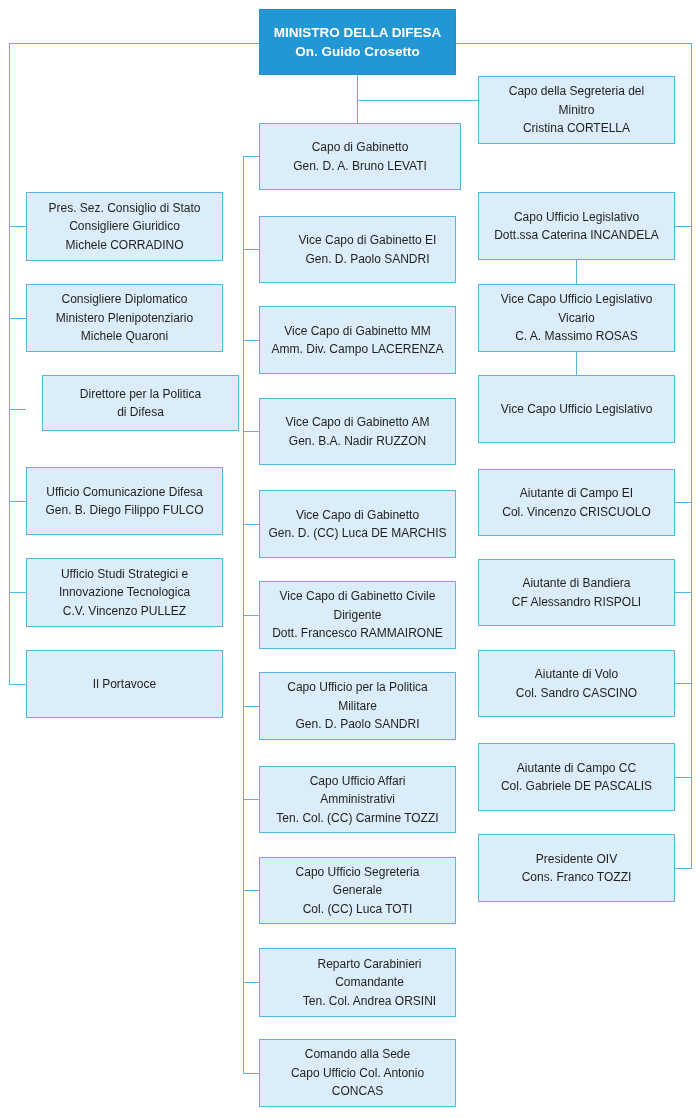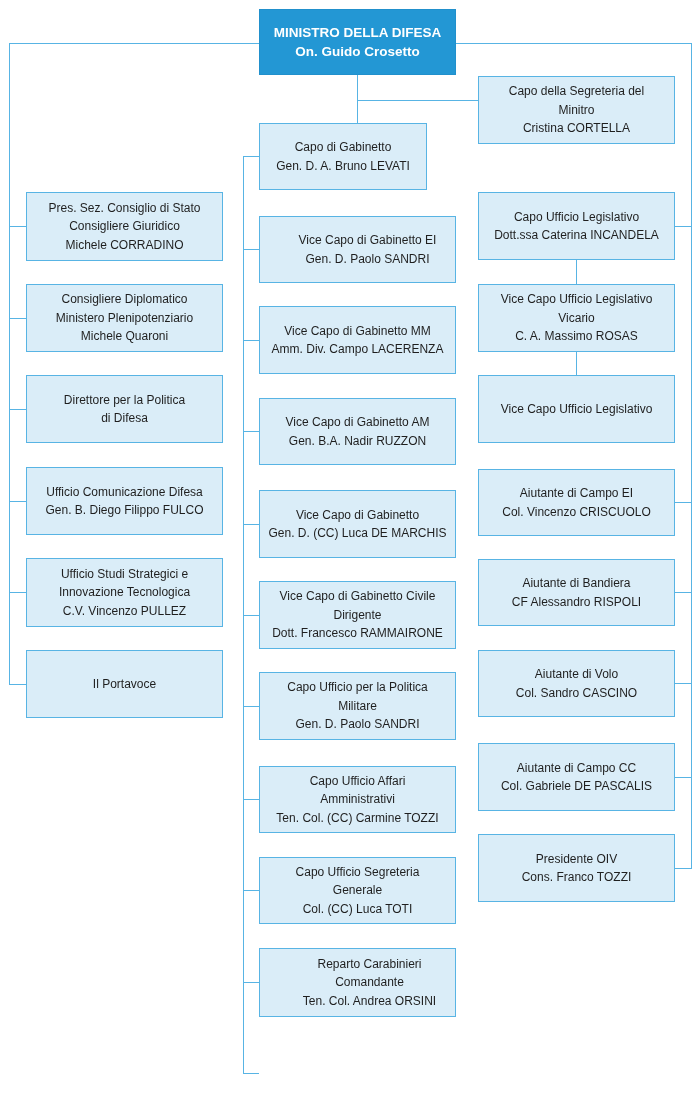--- a/index.html
+++ b/index.html
@@ -72,38 +72,38 @@
   <div class="node" style="left:26px;top:192px;width:197px;height:69px;">
     <span class="txt">Pres. Sez. Consiglio di Stato
 Consigliere Giuridico
 Michele CORRADINO</span>
   </div>
   <div class="node" style="left:26px;top:284px;width:197px;height:68px;">
     <span class="txt">Consigliere Diplomatico
 Ministero Plenipotenziario
 Michele Quaroni</span>
   </div>
-  <div class="node" style="left:26px;top:375px;width:197px;height:68px;">
+  <div class="node" style="left:42px;top:375px;width:197px;height:56px;">
     <span class="txt">Direttore per la Politica
 di Difesa</span>
   </div>
   <div class="node" style="left:26px;top:467px;width:197px;height:68px;">
     <span class="txt">Ufficio Comunicazione Difesa
 Gen. B. Diego Filippo FULCO</span>
   </div>
   <div class="node" style="left:26px;top:558px;width:197px;height:69px;">
     <span class="txt">Ufficio Studi Strategici e
 Innovazione Tecnologica
 C.V. Vincenzo PULLEZ</span>
   </div>
   <div class="node" style="left:26px;top:650px;width:197px;height:68px;">
     <span class="txt">Il Portavoce</span>
   </div>
 
-  <div class="node" style="left:259px;top:123px;width:168px;height:67px;">
+  <div class="node" style="left:259px;top:123px;width:202px;height:67px;">
     <span class="txt">Capo di Gabinetto
 Gen. D. A. Bruno LEVATI</span>
   </div>
   <div class="node" style="left:259px;top:216px;width:197px;height:67px;padding-left:20px;">
     <span class="txt">Vice Capo di Gabinetto EI
 Gen. D. Paolo SANDRI</span>
   </div>
   <div class="node" style="left:259px;top:306px;width:197px;height:68px;">
     <span class="txt">Vice Capo di Gabinetto MM
 Amm. Div. Campo LACERENZA</span>
@@ -134,20 +134,25 @@
   <div class="node" style="left:259px;top:857px;width:197px;height:67px;">
     <span class="txt">Capo Ufficio Segreteria
 Generale
 Col. (CC) Luca TOTI</span>
   </div>
   <div class="node" style="left:259px;top:948px;width:197px;height:69px;padding-left:24px;">
     <span class="txt">Reparto Carabinieri
 Comandante
 Ten. Col. Andrea ORSINI</span>
   </div>
+  <div class="node" style="left:259px;top:1039px;width:197px;height:68px;">
+    <span class="txt">Comando alla Sede
+Capo Ufficio Col. Antonio
+CONCAS</span>
+  </div>
 
   <div class="node" style="left:478px;top:76px;width:197px;height:68px;">
     <span class="txt">Capo della Segreteria del
 Minitro
 Cristina CORTELLA</span>
   </div>
   <div class="node" style="left:478px;top:192px;width:197px;height:68px;">
     <span class="txt">Capo Ufficio Legislativo
 Dott.ssa Caterina INCANDELA</span>
   </div>

